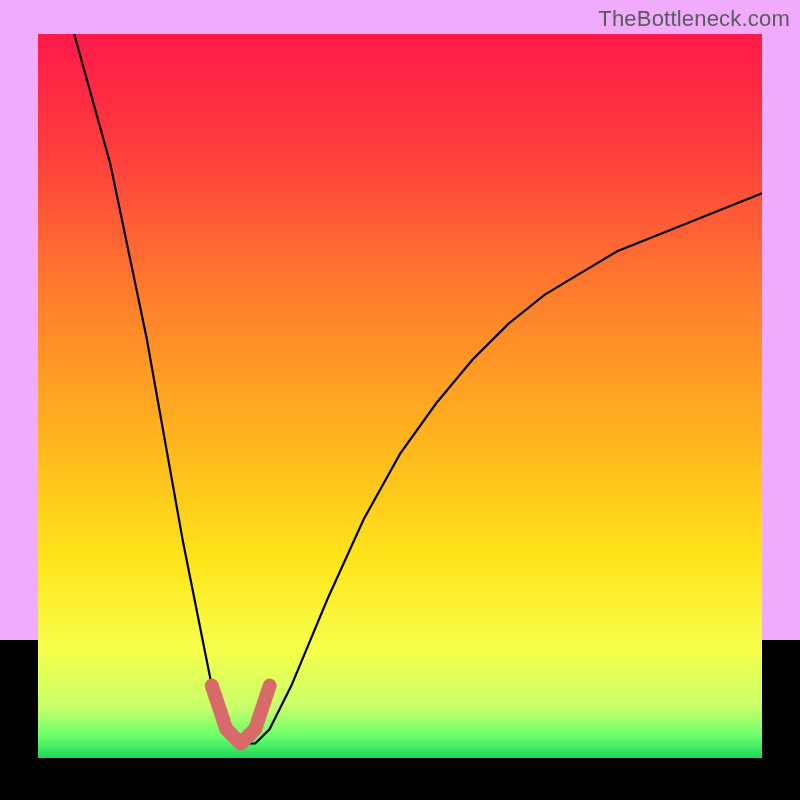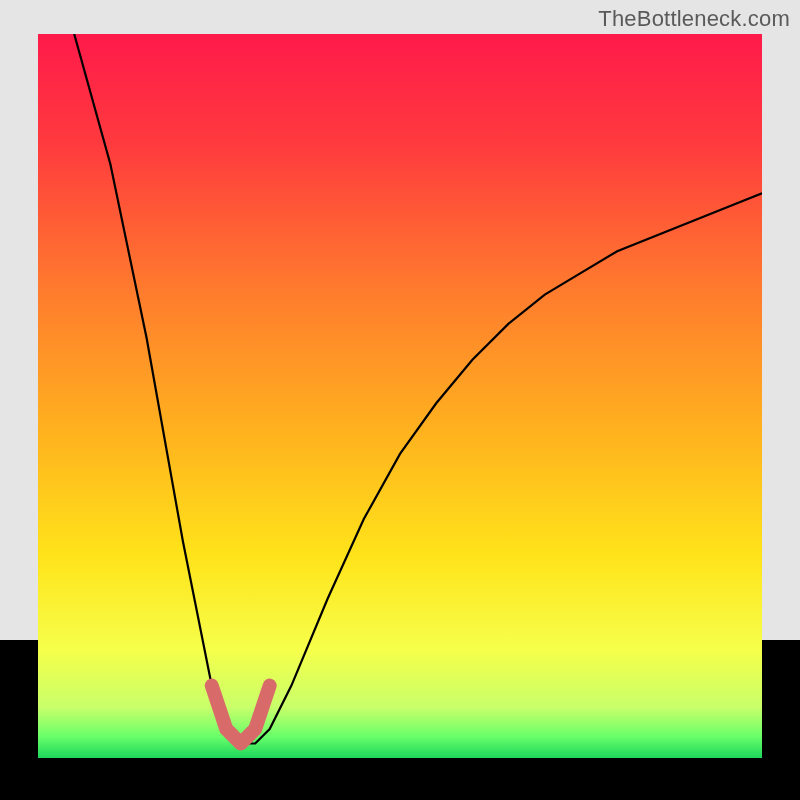--- a/index.html
+++ b/index.html
@@ -8,21 +8,21 @@
     width: 800px;
     height: 800px;
     background: #000;
     font-family: Arial, Helvetica, sans-serif;
     overflow: hidden;
   }
   .frame {
     position: relative;
     width: 800px;
     height: 640px;
-    background: #e5e5e5;
+    background: #f0abfc;
   }
   .watermark {
     position: absolute;
     top: 6px;
     right: 10px;
     color: #5a5a5a;
     font-size: 22px;
     font-weight: 500;
     letter-spacing: 0.2px;
     z-index: 5;

